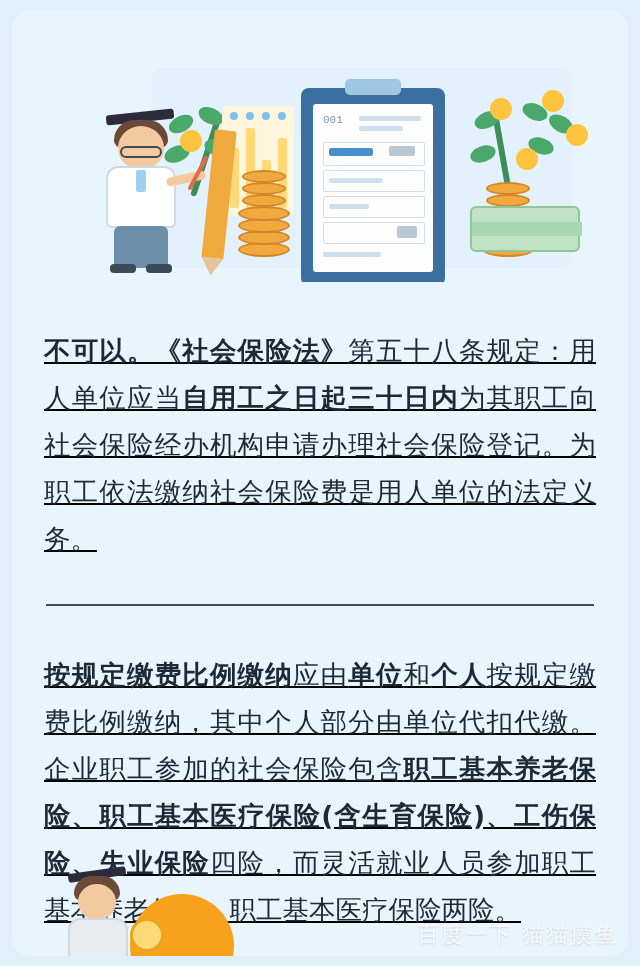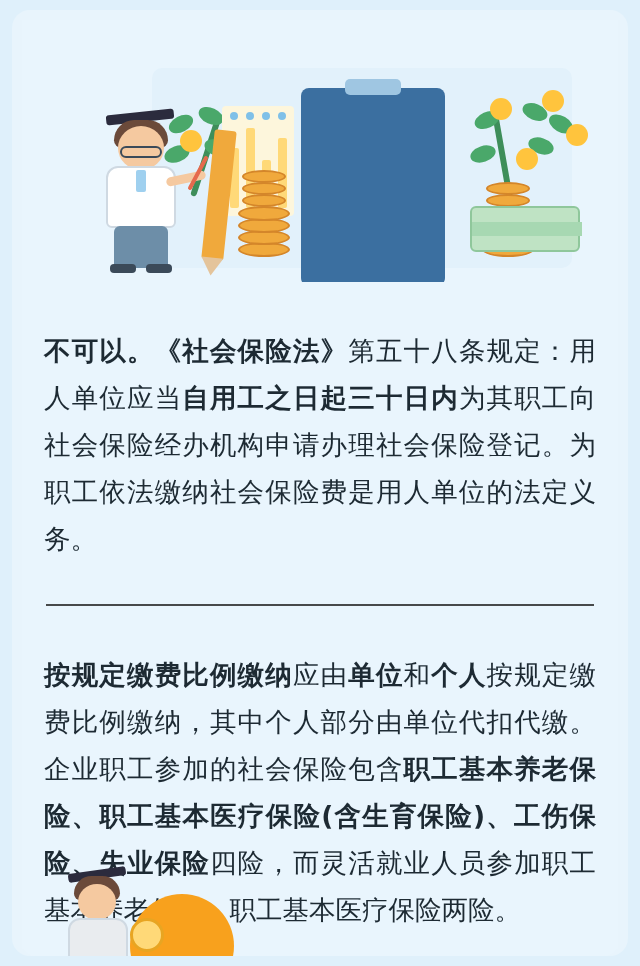--- a/index.html
+++ b/index.html
@@ -233,20 +233,21 @@
   .p-shoeL{ position:absolute; left:18px; top:152px; width:26px; height:9px; background:#3b4a59; border-radius:4px; }
   .p-shoeR{ position:absolute; left:54px; top:152px; width:26px; height:9px; background:#3b4a59; border-radius:4px; }
   .p-arm  { position:absolute; left:74px; top:62px; width:40px; height:9px; background:#f5c9a0; border-radius:5px; transform: rotate(-12deg); }
   .p-stick{ position:absolute; left:104px; top:42px; width:4px; height:38px; background:#e56a4d; border-radius:2px; transform: rotate(28deg); }
 
   
   .content {
     position: relative;
     padding: 0 22px;
     background: #e9f5fd;
+    text-decoration: underline;
   }
   .para {
     color: #1d2a33;
     font-size: 26.5px;
     line-height: 47px;
     letter-spacing: 0px;
     text-align: justify;
     padding: 18px 0 16px 0;
     font-family: "DejaVu Sans", "Liberation Sans", sans-serif;
   }
@@ -354,20 +355,35 @@
           <span class="coin sm" style="left:4px; top:26px;"></span>
           <span class="coin sm" style="left:4px; top:14px;"></span>
         </div>
 
         <div class="money">
             <span class="band"></span>
           </div>
 
         <div class="clipboard">
           <span class="clip-top"></span>
+          <div class="paper">
+            <span class="num">001</span>
+            <span class="ln" style="left:46px; top:12px; width:62px;"></span>
+            <span class="ln" style="left:46px; top:22px; width:44px;"></span>
+            <span class="box" style="left:10px; top:38px; width:100px; height:22px;"></span>
+            <span class="blue-chip" style="left:16px; top:44px; width:44px;"></span>
+            <span class="gray-chip" style="left:76px; top:42px; width:26px;"></span>
+            <span class="box" style="left:10px; top:66px; width:100px; height:20px;"></span>
+            <span class="ln" style="left:16px; top:74px; width:54px;"></span>
+            <span class="box" style="left:10px; top:92px; width:100px; height:20px;"></span>
+            <span class="ln" style="left:16px; top:100px; width:40px;"></span>
+            <span class="box" style="left:10px; top:118px; width:100px; height:20px;"></span>
+            <span class="gray-chip" style="left:84px; top:122px; width:20px; height:12px;"></span>
+            <span class="ln" style="left:10px; top:148px; width:58px;"></span>
+          </div>
         </div>
 
         <div class="person">
           <span class="p-cap"></span>
           <span class="p-cap2"></span>
           <span class="p-hair"></span>
           <span class="p-head"></span>
           <span class="p-glass"></span>
           <span class="p-body"></span>
           <span class="p-tie"></span>
@@ -393,13 +409,14 @@
           <span class="m-hair"></span>
           <span class="m-head"></span>
           <span class="m-body"></span>
           <span class="m-coin"></span>
         </span>
       </div>
 
     </div>
   </div>
 
+  <div class="watermark">百度一下 猫猫摸鱼</div>
 </div>
 
 </body></html>

